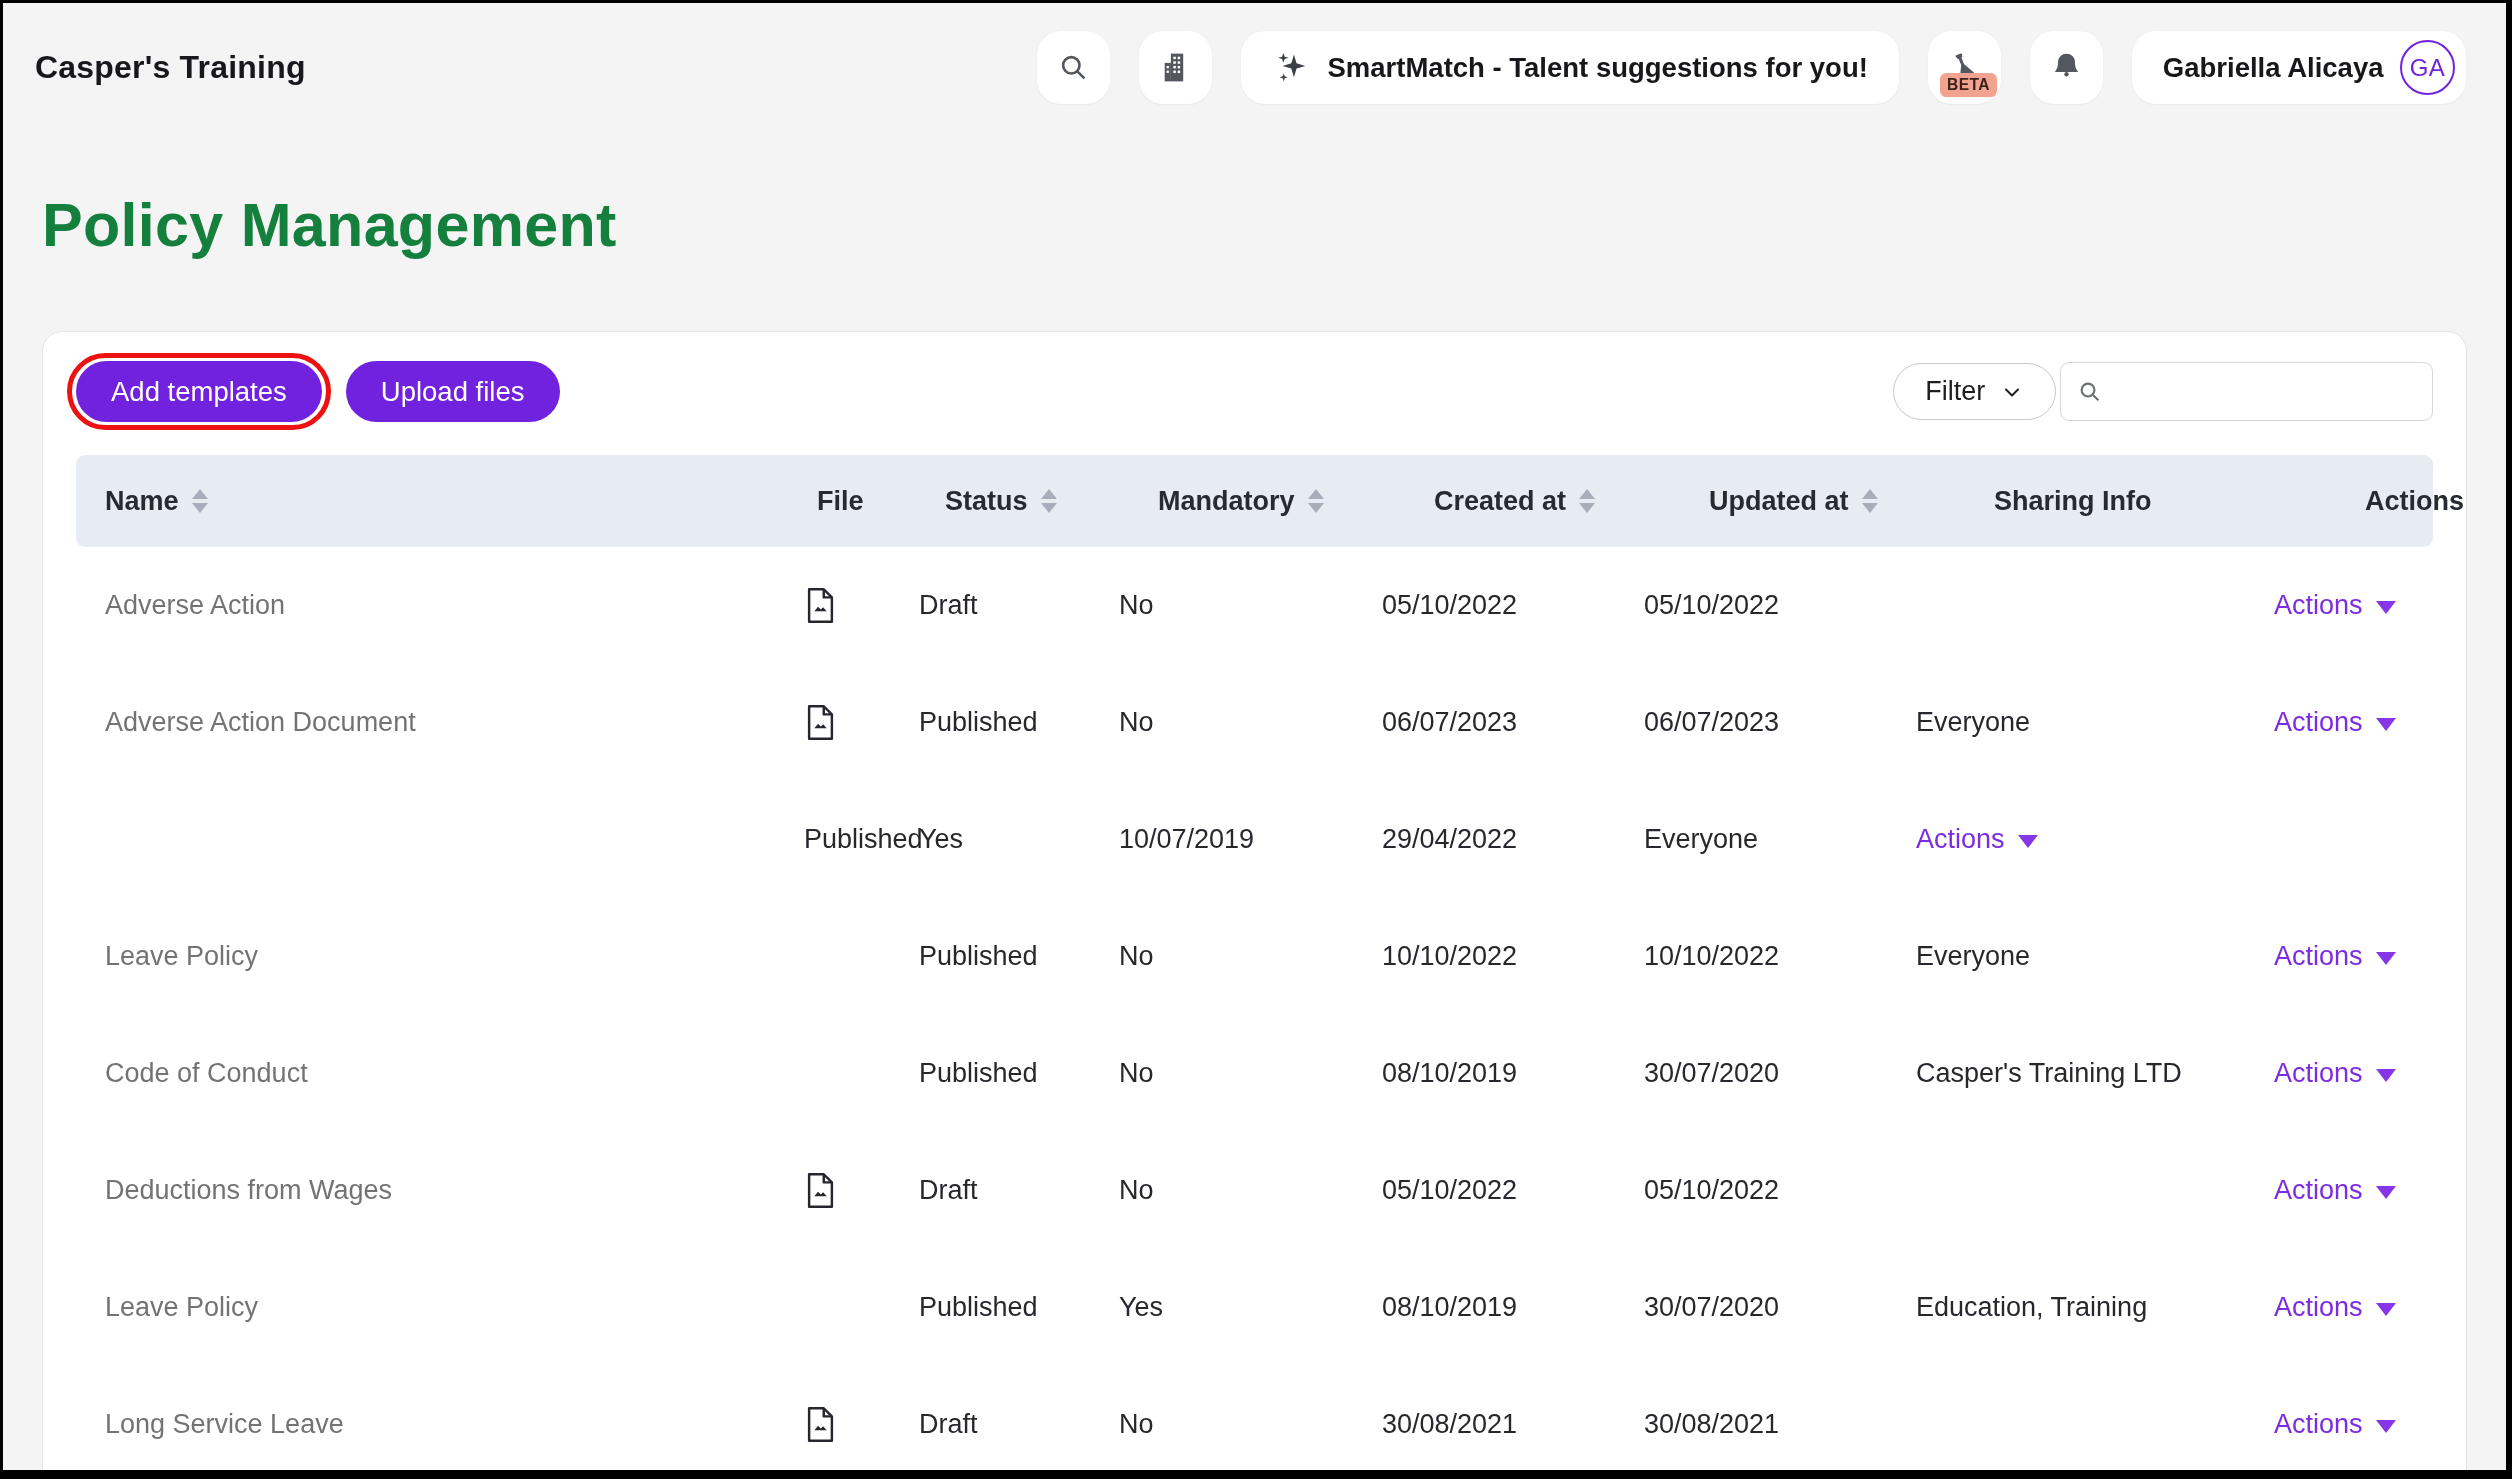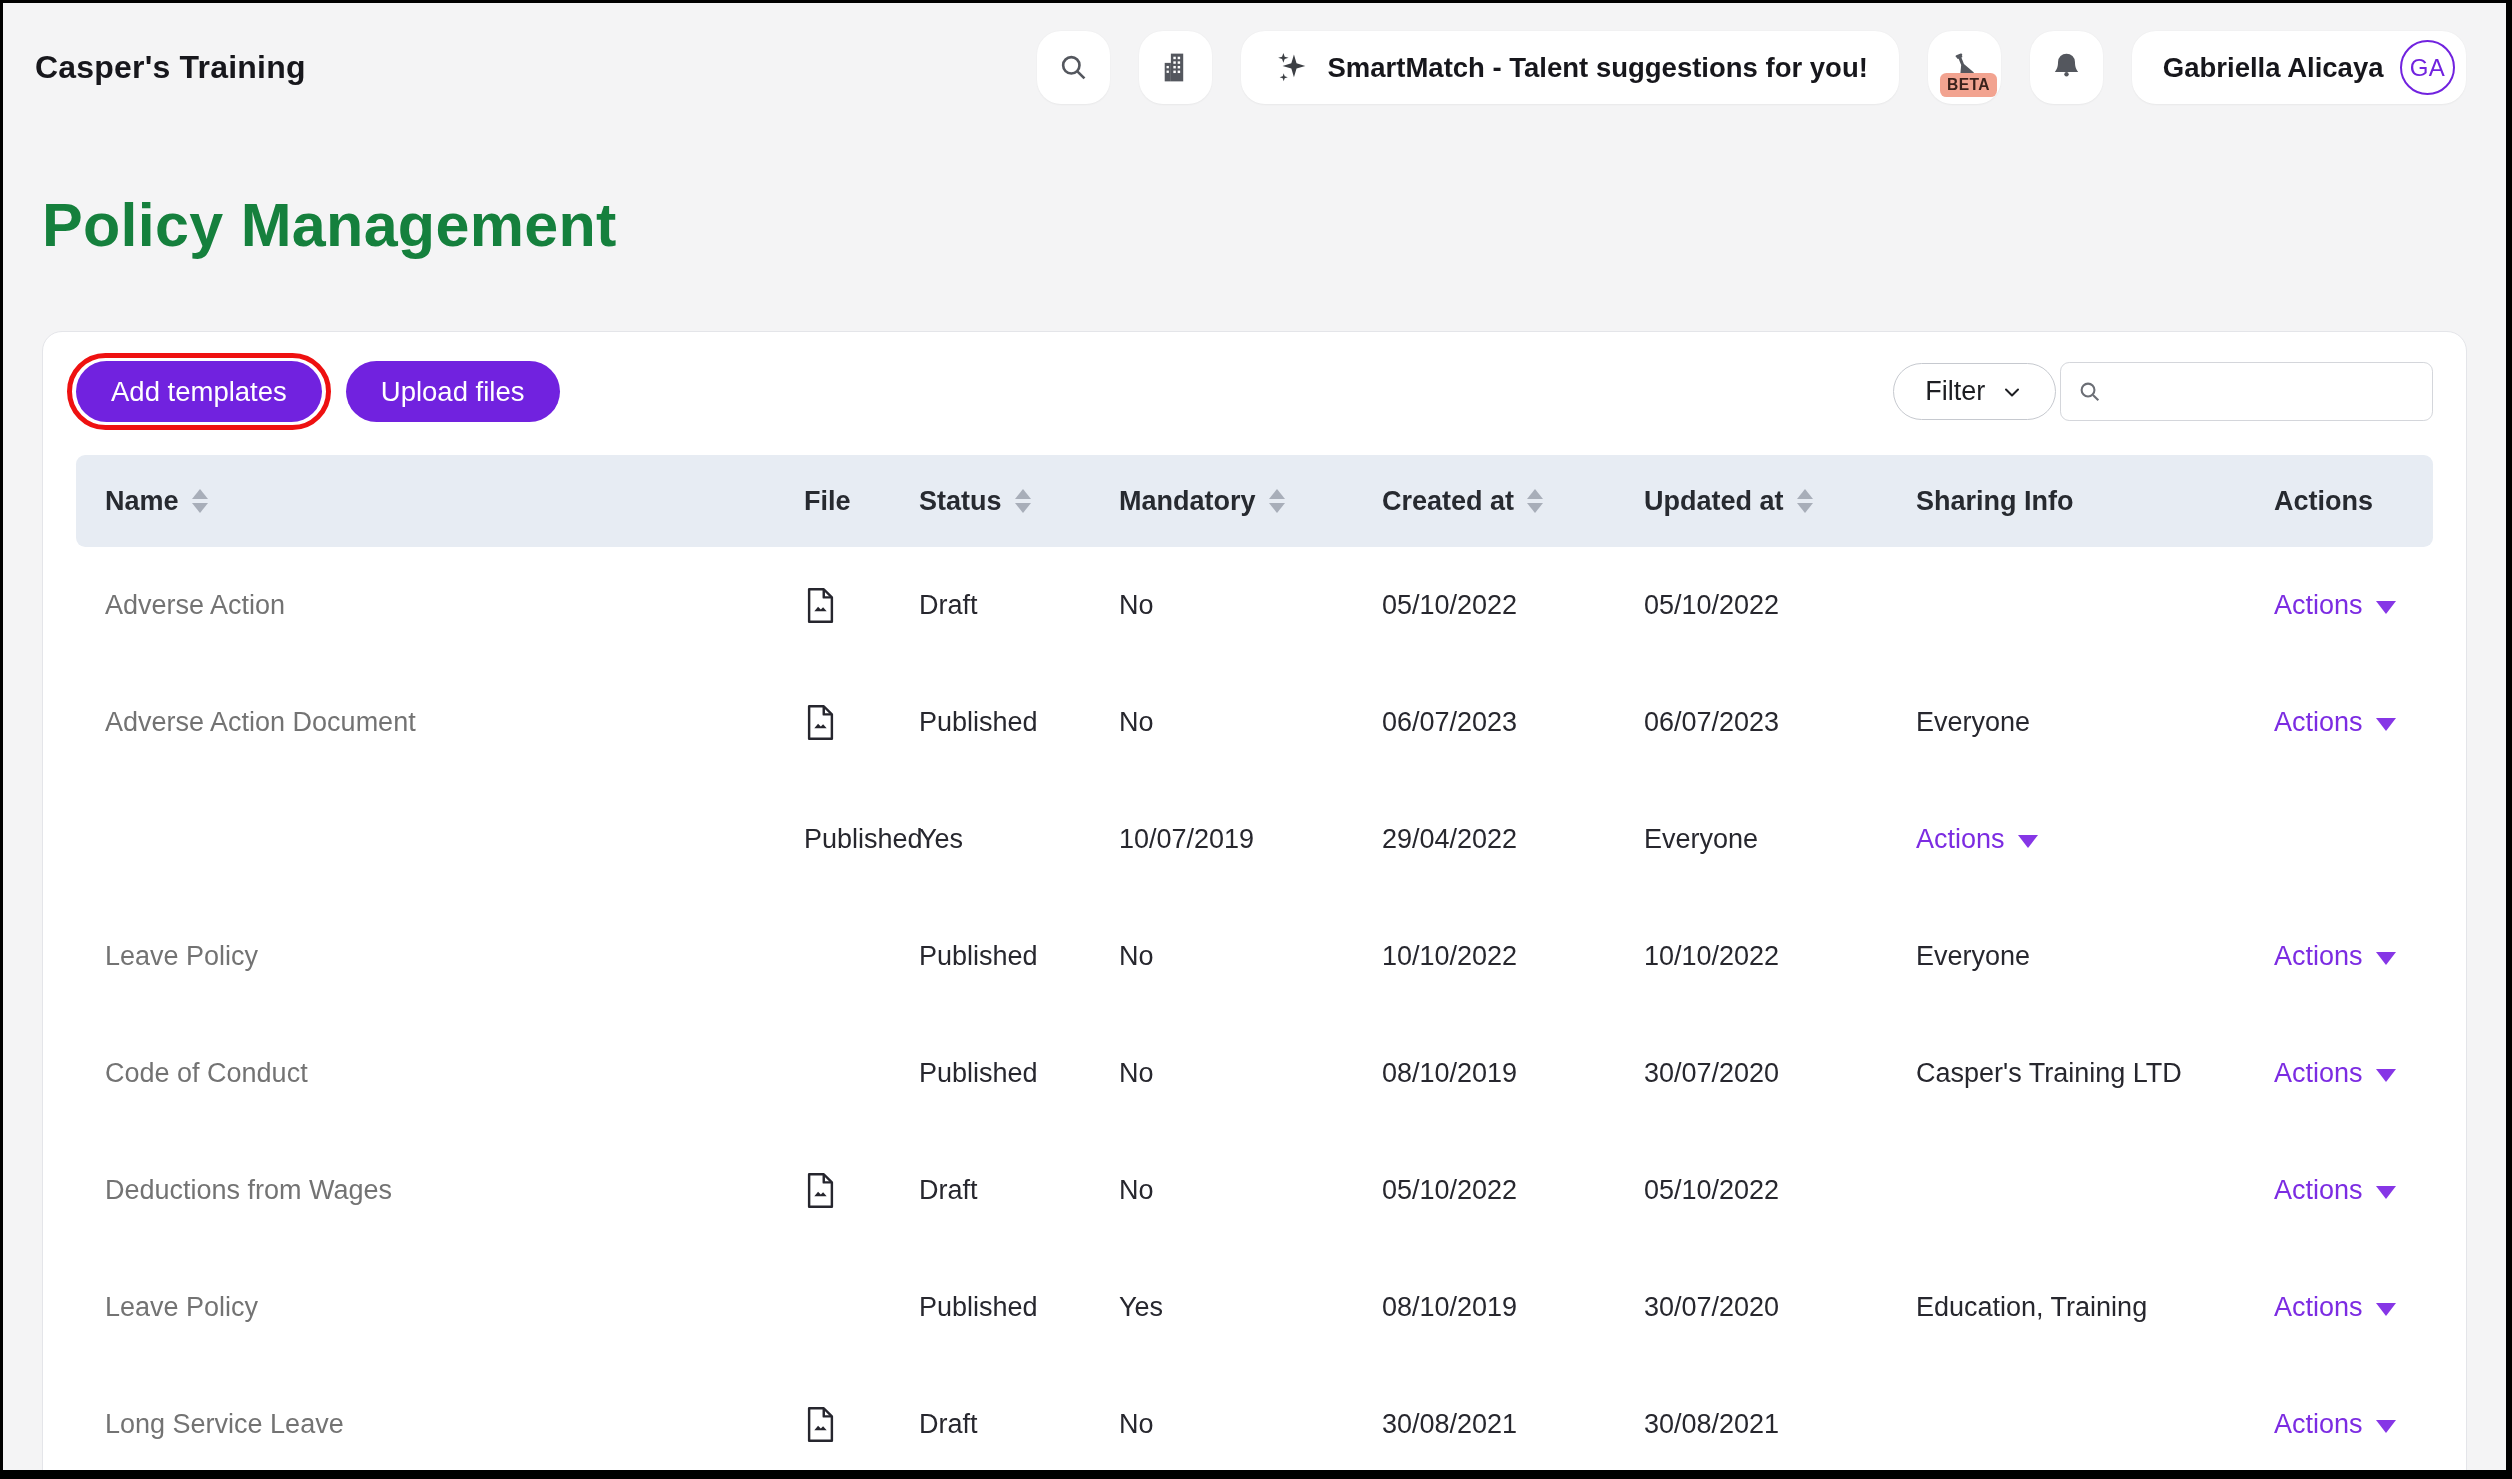--- a/index.html
+++ b/index.html
@@ -96,21 +96,21 @@
   }
 
   
   .table { margin-top: 33px; }
   .grid-row {
     display: grid;
     grid-template-columns: 728px 115px 200px 263px 262px 272px 358px 1fr;
     align-items: center;
   }
   .thead {
-    background: #e7ecf3; border-radius: 9.2px; height: 92px;
+    background: #e7ecf3; border-radius: 9.2px; height: 92px; gap: 13px;
   }
   .th {
     display: flex; align-items: center; gap: 13px;
     font-size: 27px; font-weight: 700; color: #272a30;
   }
   .cell-name-pad { padding-left: 29px; }
   .sort-icon { display: inline-flex; flex-direction: column; gap: 4.6px; }
   .sort-icon .tri-up {
     width: 0; height: 0; border-left: 8.3px solid transparent; border-right: 8.3px solid transparent;
     border-bottom: 10px solid #a8aeb9;

